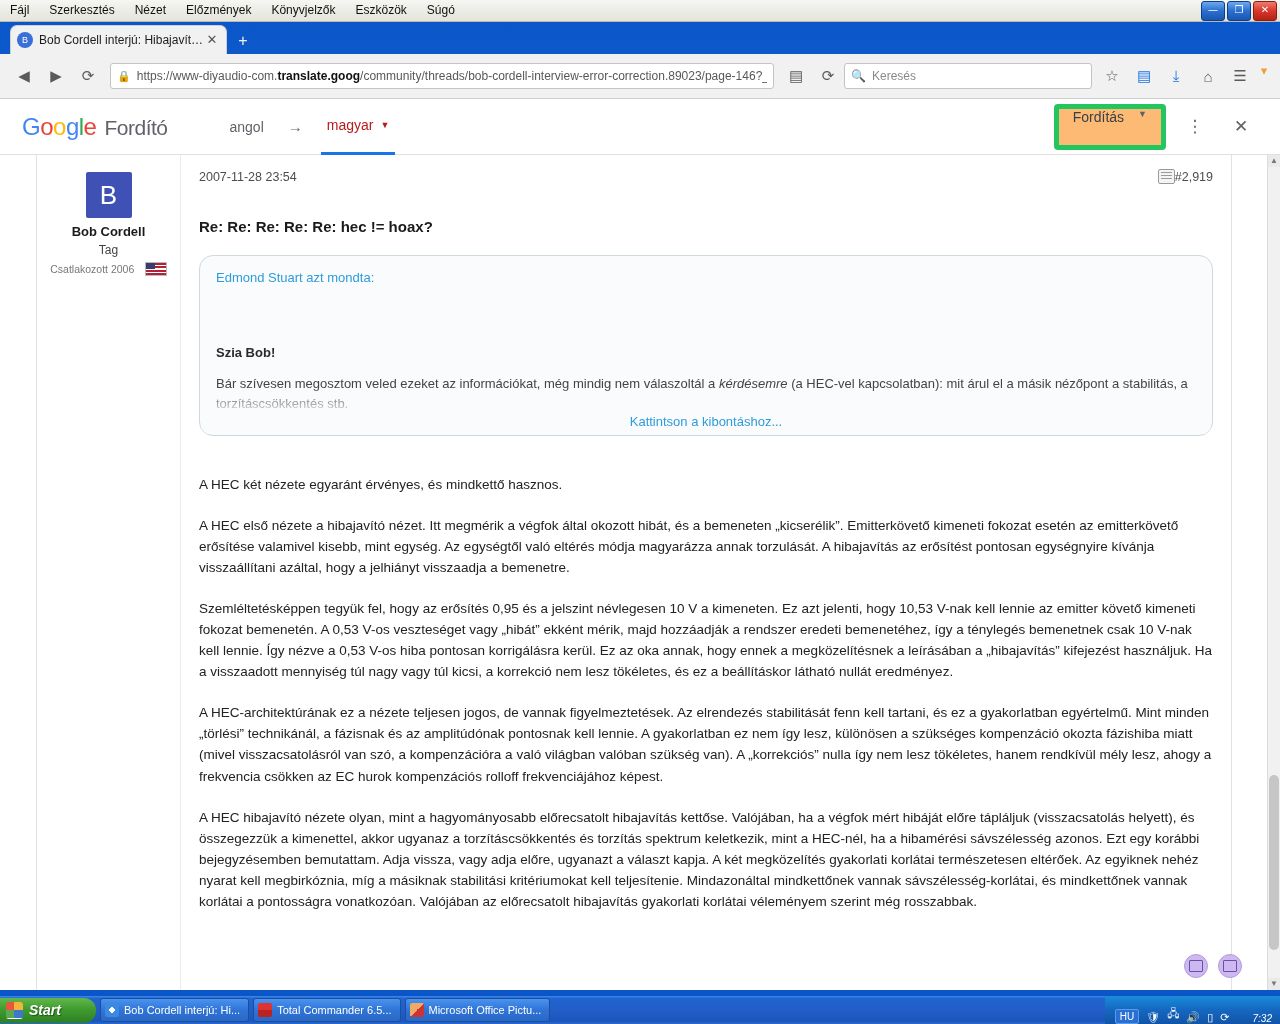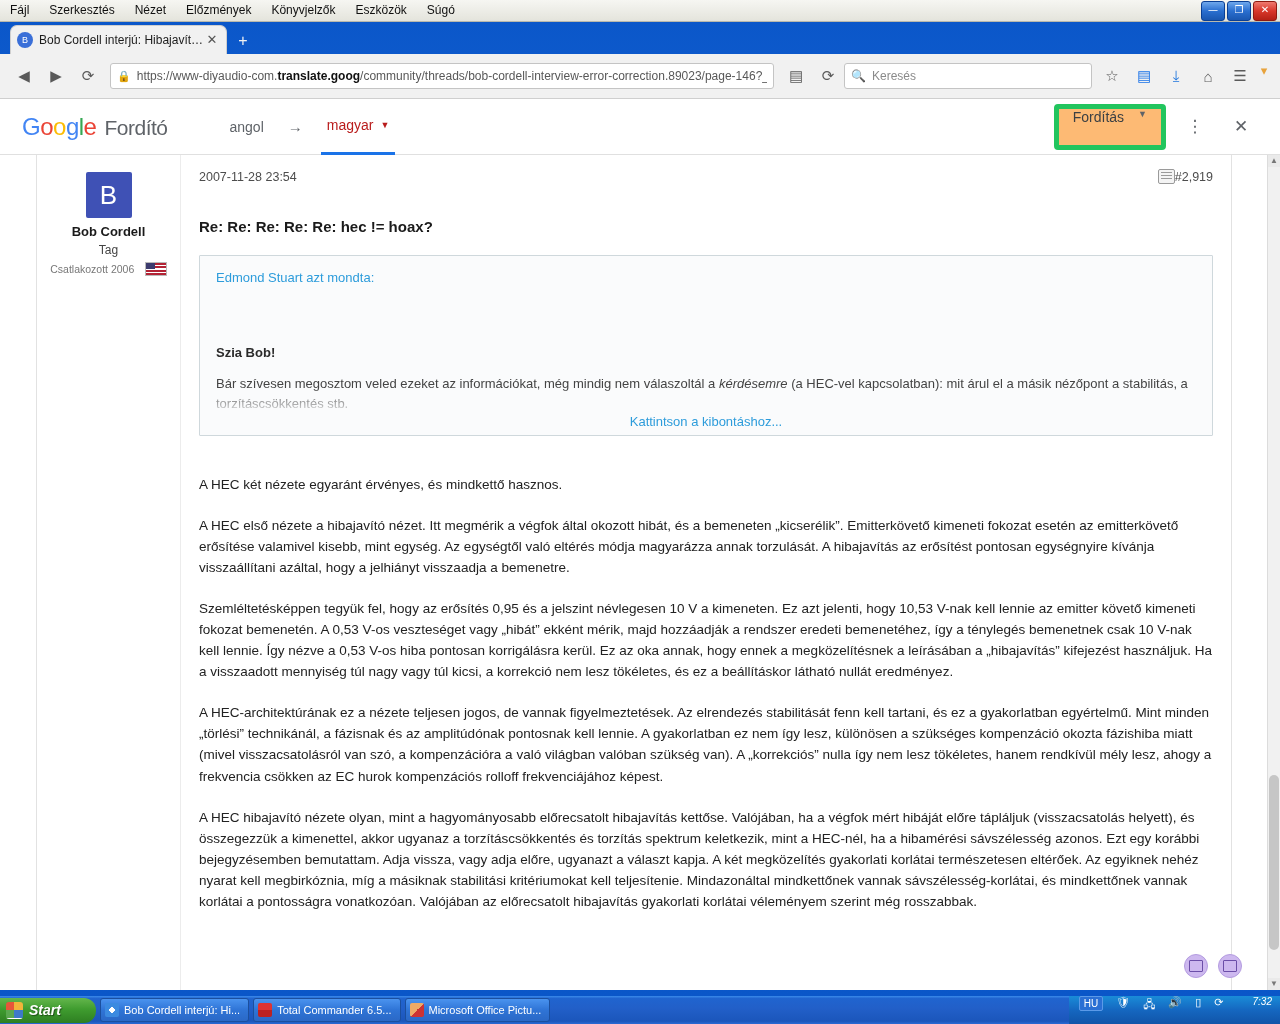--- a/index.html
+++ b/index.html
@@ -381,21 +381,21 @@
   }
   #post-subject {
     font-size: 15px;
     font-weight: bold;
     color: #1b1b1b;
     margin: 0 0 20px 0;
   }
   #quote {
     border: 1px solid #cfd8dc;
     background: #fafbfc;
-    border-radius: 1px;
+    border-radius: 14px;
     padding: 14px 16px 8px 16px;
     position: relative;
     overflow: hidden;
     height: 181px;
     box-sizing: border-box;
     margin-bottom: 38px;
   }
   #quote-attr {
     color: #2d9cdb;
     font-size: 13px;
@@ -549,26 +549,26 @@
     flex: none;
     border-radius: 2px;
   }
   .ticon.browser { background: radial-gradient(circle at 50% 50%, #fff 0 28%, #3b8ae0 28% 100%); }
   .ticon.tc { background: linear-gradient(to bottom, #d33 0 50%, #bb2222 50% 100%); }
   .ticon.pic { background: linear-gradient(135deg, #ea6 0 50%, #c33 50% 100%); }
   #tray {
     margin-left: auto;
     height: 28px;
     display: flex;
-    align-items: flex-start;
+    align-items: flex-end;
     background: linear-gradient(to bottom, #1a8cd8 0%, #1567c0 50%, #1154a8 100%);
     padding: 0 8px 0 10px;
     color: #fff;
     font-size: 11px;
-    gap: 13px;
+    gap: 7px;
   }
   #tray .lang {
     background: #2a6fd4;
     border: 1px solid #5b9ae8;
     padding: 1px 4px;
     border-radius: 2px;
     font-size: 10px;
   }
   .trayic { font-size: 11px; }
   #clock { font-size: 10px; margin-left: 16px; font-style: italic; }

